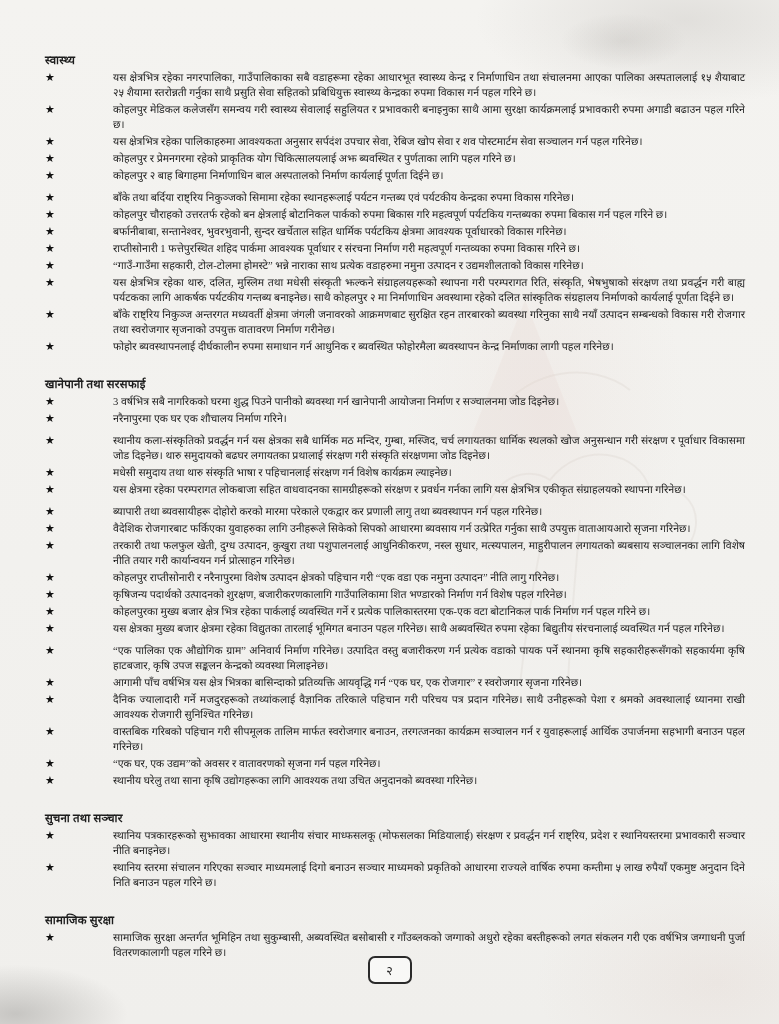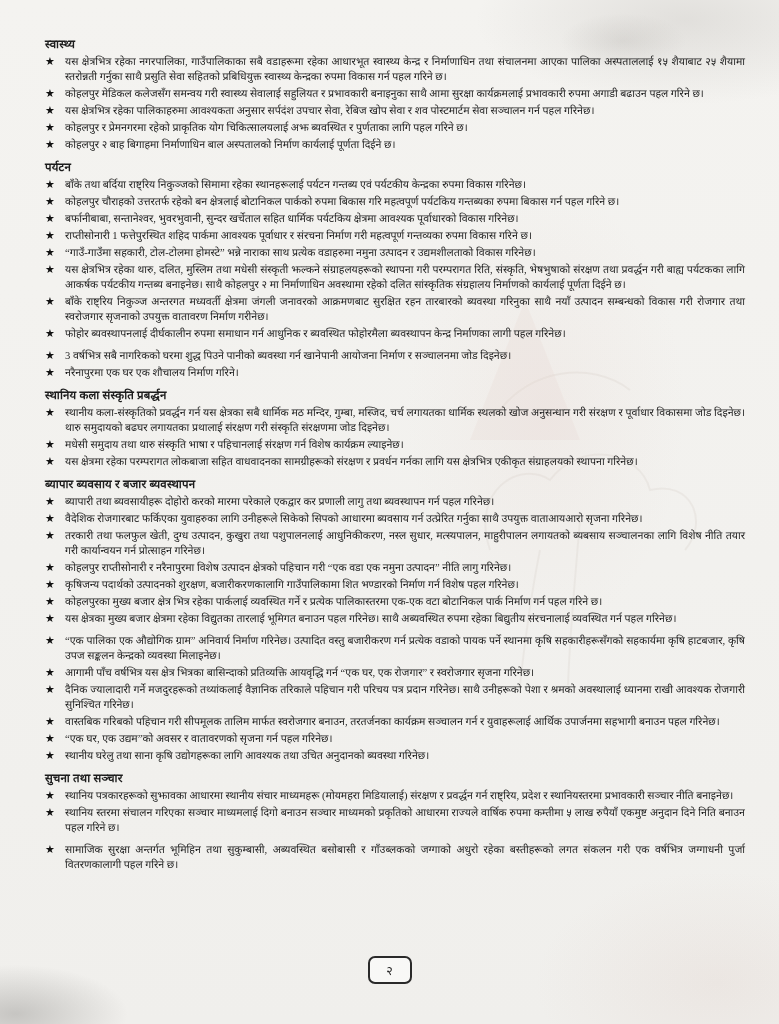--- a/index.html
+++ b/index.html
@@ -27,21 +27,21 @@
   .content {
     position: absolute;
     left: 45px;
     top: 30px;
     width: 700px;
   }
   .sec { margin-bottom: 7px; }
   .sec-title {
     font-size: 11.5px;
     font-weight: bold;
-    margin: 6px 0 3px 0;
+    margin: 22px 0 3px 0;
     letter-spacing: 0.2px;
   }
   ul.bullets {
     list-style: none;
     margin: 0;
     padding: 0;
   }
   li.bullet {
     display: flex;
     align-items: flex-start;
@@ -52,20 +52,21 @@
     font-size: 11px;
     line-height: 15px;
     color: #111;
   }
   .btext {
     flex: 1 1 auto;
     font-size: 10.6px;
     line-height: 15px;
     text-align: justify;
     color: #1d1d1d;
+    margin-left: 48px;
   }
   .pageno-box {
     position: absolute;
     left: 50%;
     top: 956px;
     transform: translateX(-50%);
     min-width: 22px;
     height: 22px;
     padding: 1px 9px;
     border: 2px solid #2a2a2a;
@@ -124,21 +125,20 @@
             <span class="star">★</span>
             <span class="btext">कोहलपुर र प्रेमनगरमा रहेको प्राकृतिक योग चिकित्सालयलाई अझ ब्यवस्थित र पुर्णताका लागि पहल गरिने छ।</span>
           </li>
           <li class="bullet">
             <span class="star">★</span>
             <span class="btext">कोहलपुर २ बाह बिगाहमा निर्माणाधिन बाल अस्पतालको निर्माण कार्यलाई पूर्णता दिईने छ।</span>
           </li>
         </ul>
       </section>
       <section class="sec">
-        <h2 class="sec-title">पर्यटन</h2>
         <ul class="bullets">
           <li class="bullet">
             <span class="star">★</span>
             <span class="btext">बाँके तथा बर्दिया राष्ट्रिय निकुञ्जको सिमामा रहेका स्थानहरूलाई पर्यटन गन्तब्य एवं पर्यटकीय केन्द्रका रुपमा विकास गरिनेछ।</span>
           </li>
           <li class="bullet">
             <span class="star">★</span>
             <span class="btext">कोहलपुर चौराहको उत्तरतर्फ रहेको बन क्षेत्रलाई बोटानिकल पार्कको रुपमा बिकास गरि महत्वपूर्ण पर्यटकिय गन्तब्यका रुपमा बिकास गर्न पहल गरिने छ।</span>
           </li>
           <li class="bullet">
@@ -161,50 +161,49 @@
             <span class="star">★</span>
             <span class="btext">बाँके राष्ट्रिय निकुञ्ज अन्तरगत मध्यवर्ती क्षेत्रमा जंगली जनावरको आक्रमणबाट सुरक्षित रहन तारबारको ब्यवस्था गरिनुका साथै नयाँ उत्पादन सम्बन्धको विकास गरी रोजगार तथा स्वरोजगार सृजनाको उपयुक्त वातावरण निर्माण गरीनेछ।</span>
           </li>
           <li class="bullet">
             <span class="star">★</span>
             <span class="btext">फोहोर ब्यवस्थापनलाई दीर्घकालीन रुपमा समाधान गर्न आधुनिक र ब्यवस्थित फोहोरमैला ब्यवस्थापन केन्द्र निर्माणका लागी पहल गरिनेछ।</span>
           </li>
         </ul>
       </section>
       <section class="sec">
+        <h2 class="sec-title">खानेपानी तथा सरसफाई</h2>
         <ul class="bullets">
           <li class="bullet">
             <span class="star">★</span>
             <span class="btext">3 वर्षभित्र सबै नागरिकको घरमा शुद्ध पिउने पानीको ब्यवस्था गर्न खानेपानी आयोजना निर्माण र सञ्चालनमा जोड दिइनेछ।</span>
           </li>
           <li class="bullet">
             <span class="star">★</span>
             <span class="btext">नरैनापुरमा एक घर एक शौचालय निर्माण गरिने।</span>
           </li>
         </ul>
       </section>
       <section class="sec">
-        <h2 class="sec-title">स्थानिय कला संस्कृति प्रबर्द्धन</h2>
         <ul class="bullets">
           <li class="bullet">
             <span class="star">★</span>
             <span class="btext">स्थानीय कला-संस्कृतिको प्रवर्द्धन गर्न यस क्षेत्रका सबै धार्मिक मठ मन्दिर, गुम्बा, मस्जिद, चर्च लगायतका धार्मिक स्थलको खोज अनुसन्धान गरी संरक्षण र पूर्वाधार विकासमा जोड दिइनेछ। थारु समुदायको बढघर लगायतका प्रथालाई संरक्षण गरी संस्कृति संरक्षणमा जोड दिइनेछ।</span>
           </li>
           <li class="bullet">
             <span class="star">★</span>
             <span class="btext">मधेसी समुदाय तथा थारु संस्कृति भाषा र पहिचानलाई संरक्षण गर्न विशेष कार्यक्रम ल्याइनेछ।</span>
           </li>
           <li class="bullet">
             <span class="star">★</span>
             <span class="btext">यस क्षेत्रमा रहेका परम्परागत लोकबाजा सहित वाधवादनका सामग्रीहरूको संरक्षण र प्रवर्धन गर्नका लागि यस क्षेत्रभित्र एकीकृत संग्राहलयको स्थापना गरिनेछ।</span>
           </li>
         </ul>
       </section>
       <section class="sec">
-        <h2 class="sec-title">ब्यापार ब्यवसाय र बजार ब्यवस्थापन</h2>
         <ul class="bullets">
           <li class="bullet">
             <span class="star">★</span>
             <span class="btext">ब्यापारी तथा ब्यवसायीहरू दोहोरो करको मारमा परेकाले एकद्वार कर प्रणाली लागु तथा ब्यवस्थापन गर्न पहल गरिनेछ।</span>
           </li>
           <li class="bullet">
             <span class="star">★</span>
             <span class="btext">वैदेशिक रोजगारबाट फर्किएका युवाहरुका लागि उनीहरूले सिकेको सिपको आधारमा ब्यवसाय गर्न उत्प्रेरित गर्नुका साथै उपयुक्त वाताआयआरो सृजना गरिनेछ।</span>
           </li>
           <li class="bullet">
@@ -238,46 +237,47 @@
           <li class="bullet">
             <span class="star">★</span>
             <span class="btext">आगामी पाँच वर्षभित्र यस क्षेत्र भित्रका बासिन्दाको प्रतिव्यक्ति आयवृद्धि गर्न “एक घर, एक रोजगार” र स्वरोजगार सृजना गरिनेछ।</span>
           </li>
           <li class="bullet">
             <span class="star">★</span>
             <span class="btext">दैनिक ज्यालादारी गर्ने मजदुरहरूको तथ्यांकलाई वैज्ञानिक तरिकाले पहिचान गरी परिचय पत्र प्रदान गरिनेछ। साथै उनीहरूको पेशा र श्रमको अवस्थालाई ध्यानमा राखी आवश्यक रोजगारी सुनिश्चित गरिनेछ।</span>
           </li>
           <li class="bullet">
             <span class="star">★</span>
-            <span class="btext">वास्तबिक गरिबको पहिचान गरी सीपमूलक तालिम मार्फत स्वरोजगार बनाउन, तरतर्जनका कार्यक्रम सञ्चालन गर्न र युवाहरूलाई आर्थिक उपार्जनमा सहभागी बनाउन पहल गरिनेछ।</span>
+            <span class="btext">वास्तबिक गरिबको पहिचान गरी सीपमूलक तालिम मार्फत स्वरोजगार बनाउन, तरगत्जनका कार्यक्रम सञ्चालन गर्न र युवाहरूलाई आर्थिक उपार्जनमा सहभागी बनाउन पहल गरिनेछ।</span>
           </li>
           <li class="bullet">
             <span class="star">★</span>
             <span class="btext">“एक घर, एक उद्यम”को अवसर र वातावरणको सृजना गर्न पहल गरिनेछ।</span>
           </li>
           <li class="bullet">
             <span class="star">★</span>
             <span class="btext">स्थानीय घरेलु तथा साना कृषि उद्योगहरूका लागि आवश्यक तथा उचित अनुदानको ब्यवस्था गरिनेछ।</span>
           </li>
         </ul>
       </section>
       <section class="sec">
         <h2 class="sec-title">सुचना तथा सञ्चार</h2>
         <ul class="bullets">
           <li class="bullet">
             <span class="star">★</span>
-            <span class="btext">स्थानिय पत्रकारहरूको सुझावका आधारमा स्थानीय संचार माध्यमहरू (मोयमहरा मिडियालाई) संरक्षण र प्रवर्द्धन गर्न राष्ट्रिय, प्रदेश र स्थानियस्तरमा प्रभावकारी सञ्चार नीति बनाइनेछ।</span>
+            <span class="btext">स्थानिय पत्रकारहरूको सुझावका आधारमा स्थानीय संचार माध्फसलकू (मोफसलका मिडियालाई) संरक्षण र प्रवर्द्धन गर्न राष्ट्रिय, प्रदेश र स्थानियस्तरमा प्रभावकारी सञ्चार नीति बनाइनेछ।</span>
           </li>
           <li class="bullet">
             <span class="star">★</span>
             <span class="btext">स्थानिय स्तरमा संचालन गरिएका सञ्चार माध्यमलाई दिगो बनाउन सञ्चार माध्यमको प्रकृतिको आधारमा राज्यले वार्षिक रुपमा कम्तीमा ५ लाख रुपैयाँ एकमुष्ट अनुदान दिने निति बनाउन पहल गरिने छ।</span>
           </li>
         </ul>
       </section>
       <section class="sec">
+        <h2 class="sec-title">सामाजिक सुरक्षा</h2>
         <ul class="bullets">
           <li class="bullet">
             <span class="star">★</span>
             <span class="btext">सामाजिक सुरक्षा अन्तर्गत भूमिहिन तथा सुकुम्बासी, अब्यवस्थित बसोबासी र गाँउब्लकको जग्गाको अधुरो रहेका बस्तीहरूको लगत संकलन गरी एक वर्षभित्र जग्गाधनी पुर्जा वितरणकालागी पहल गरिने छ।</span>
           </li>
         </ul>
       </section>
     </div>
 
   <div class="pageno-box">

